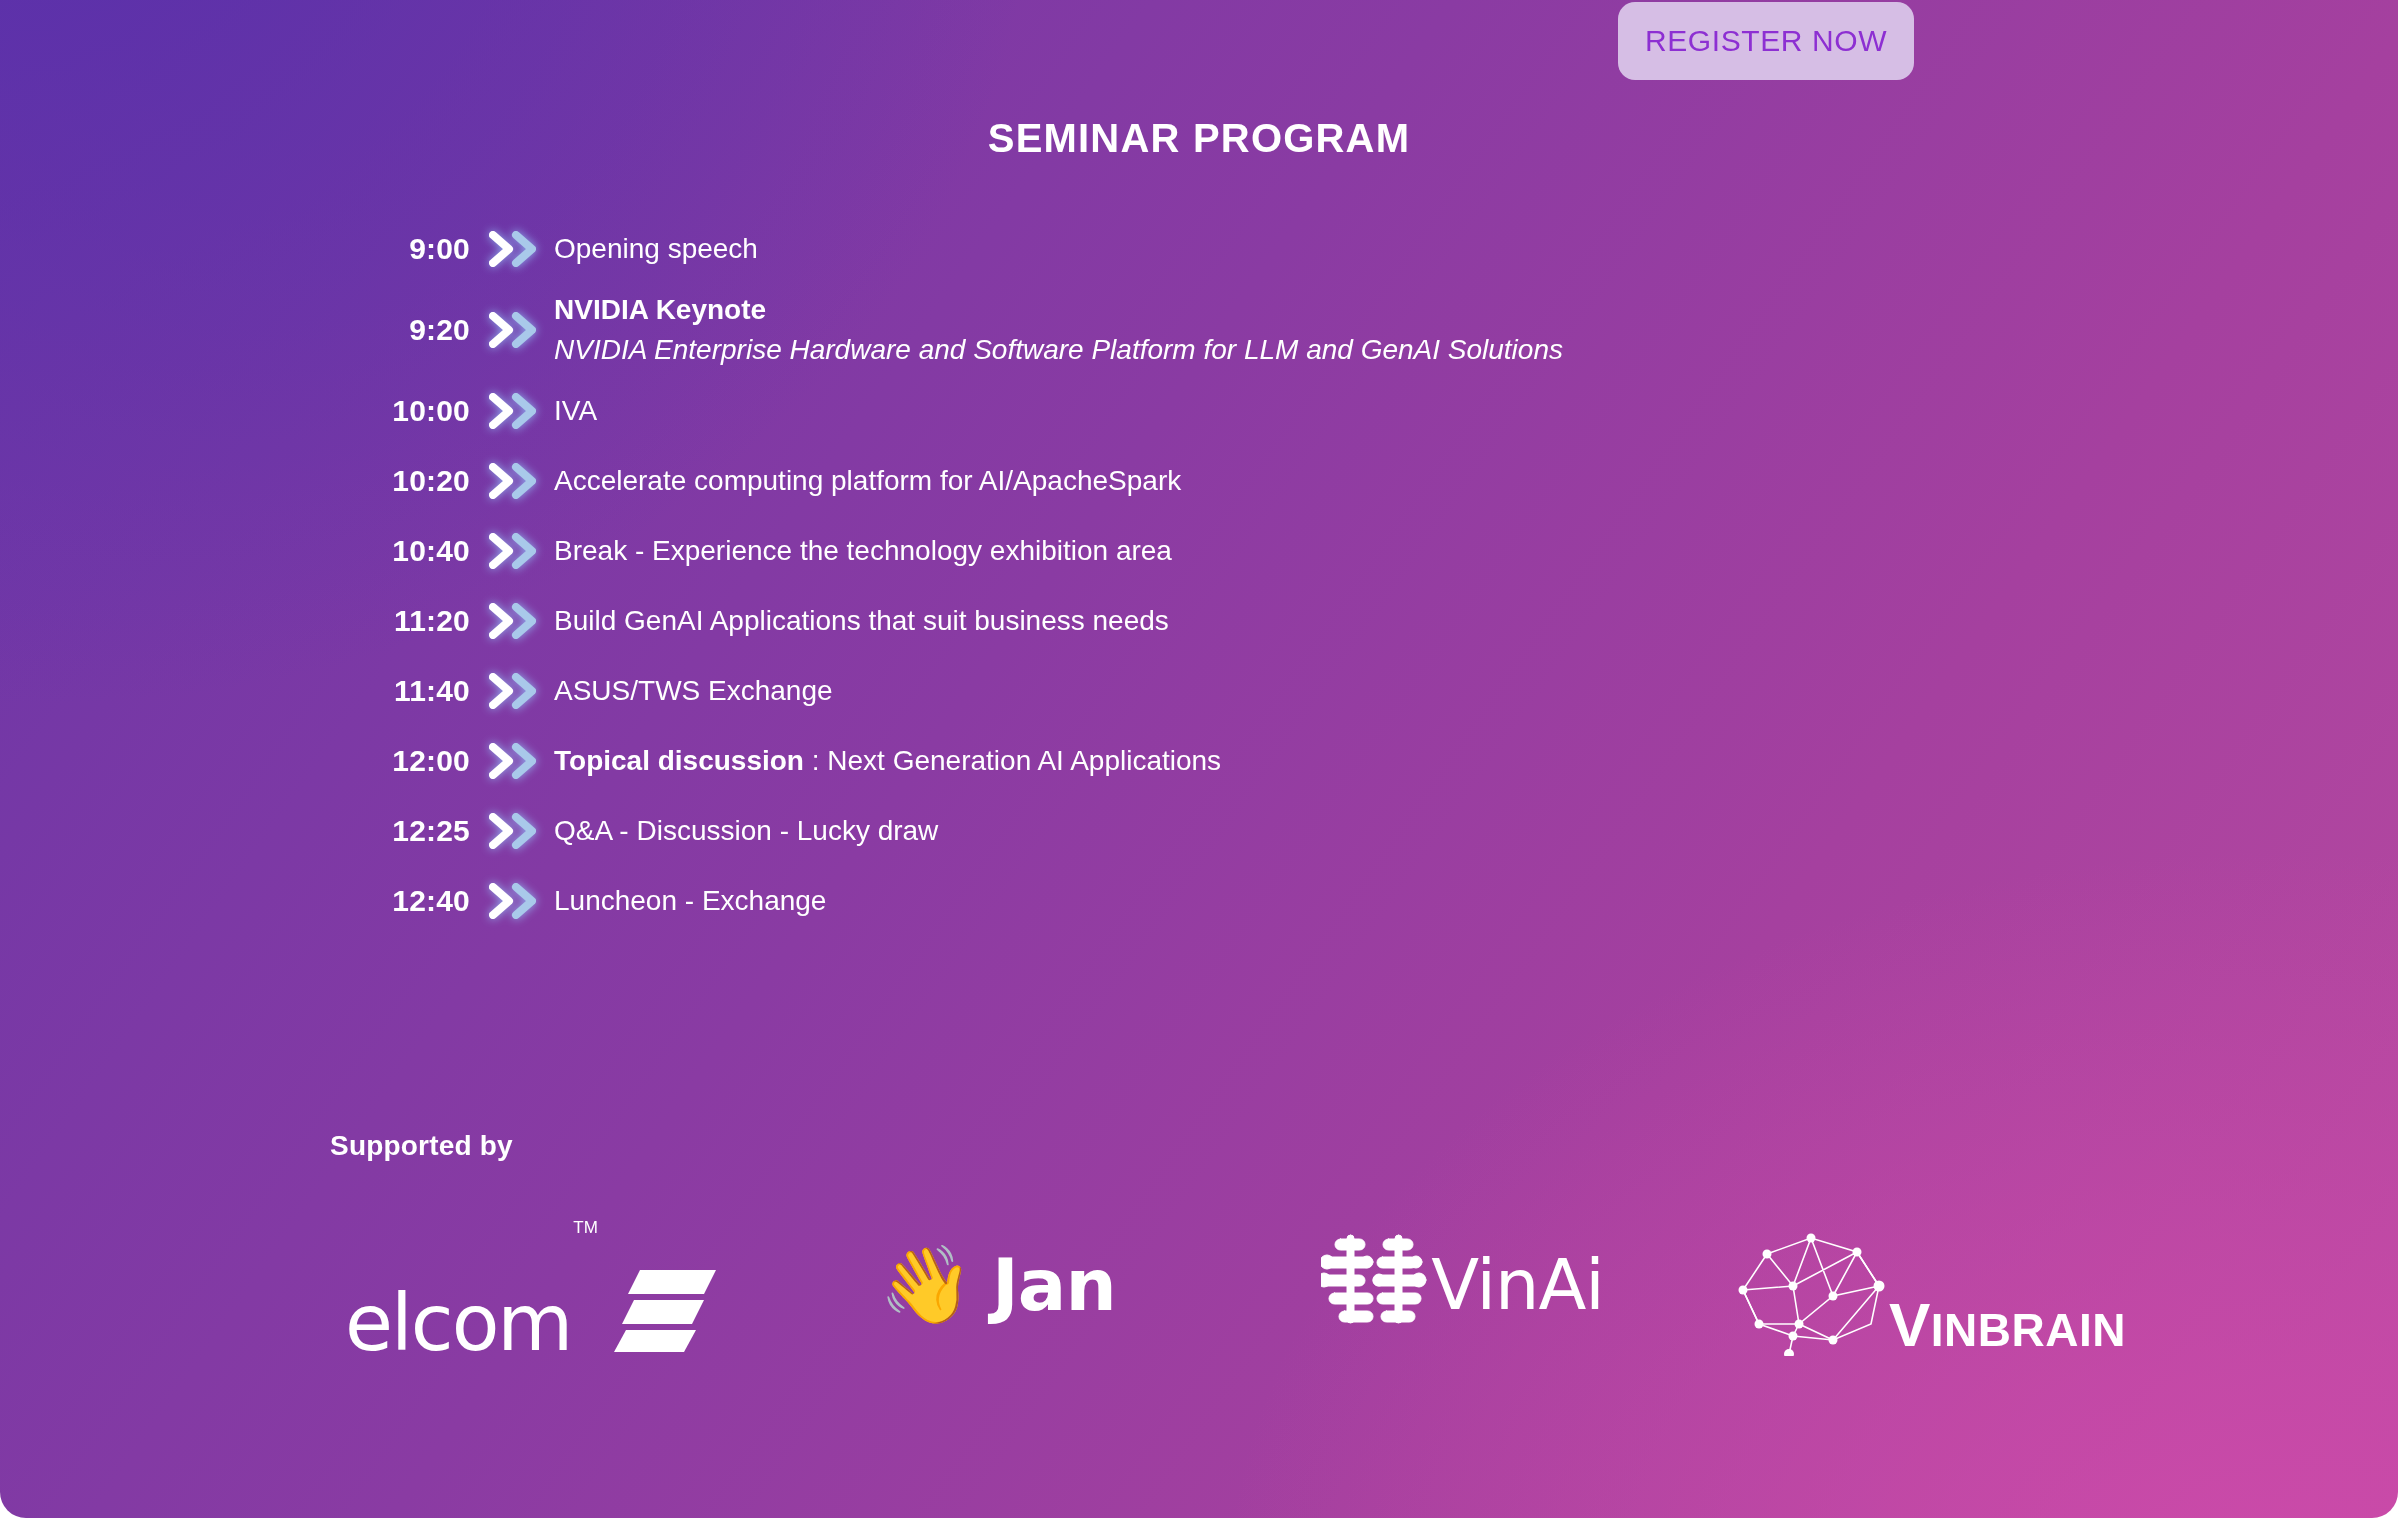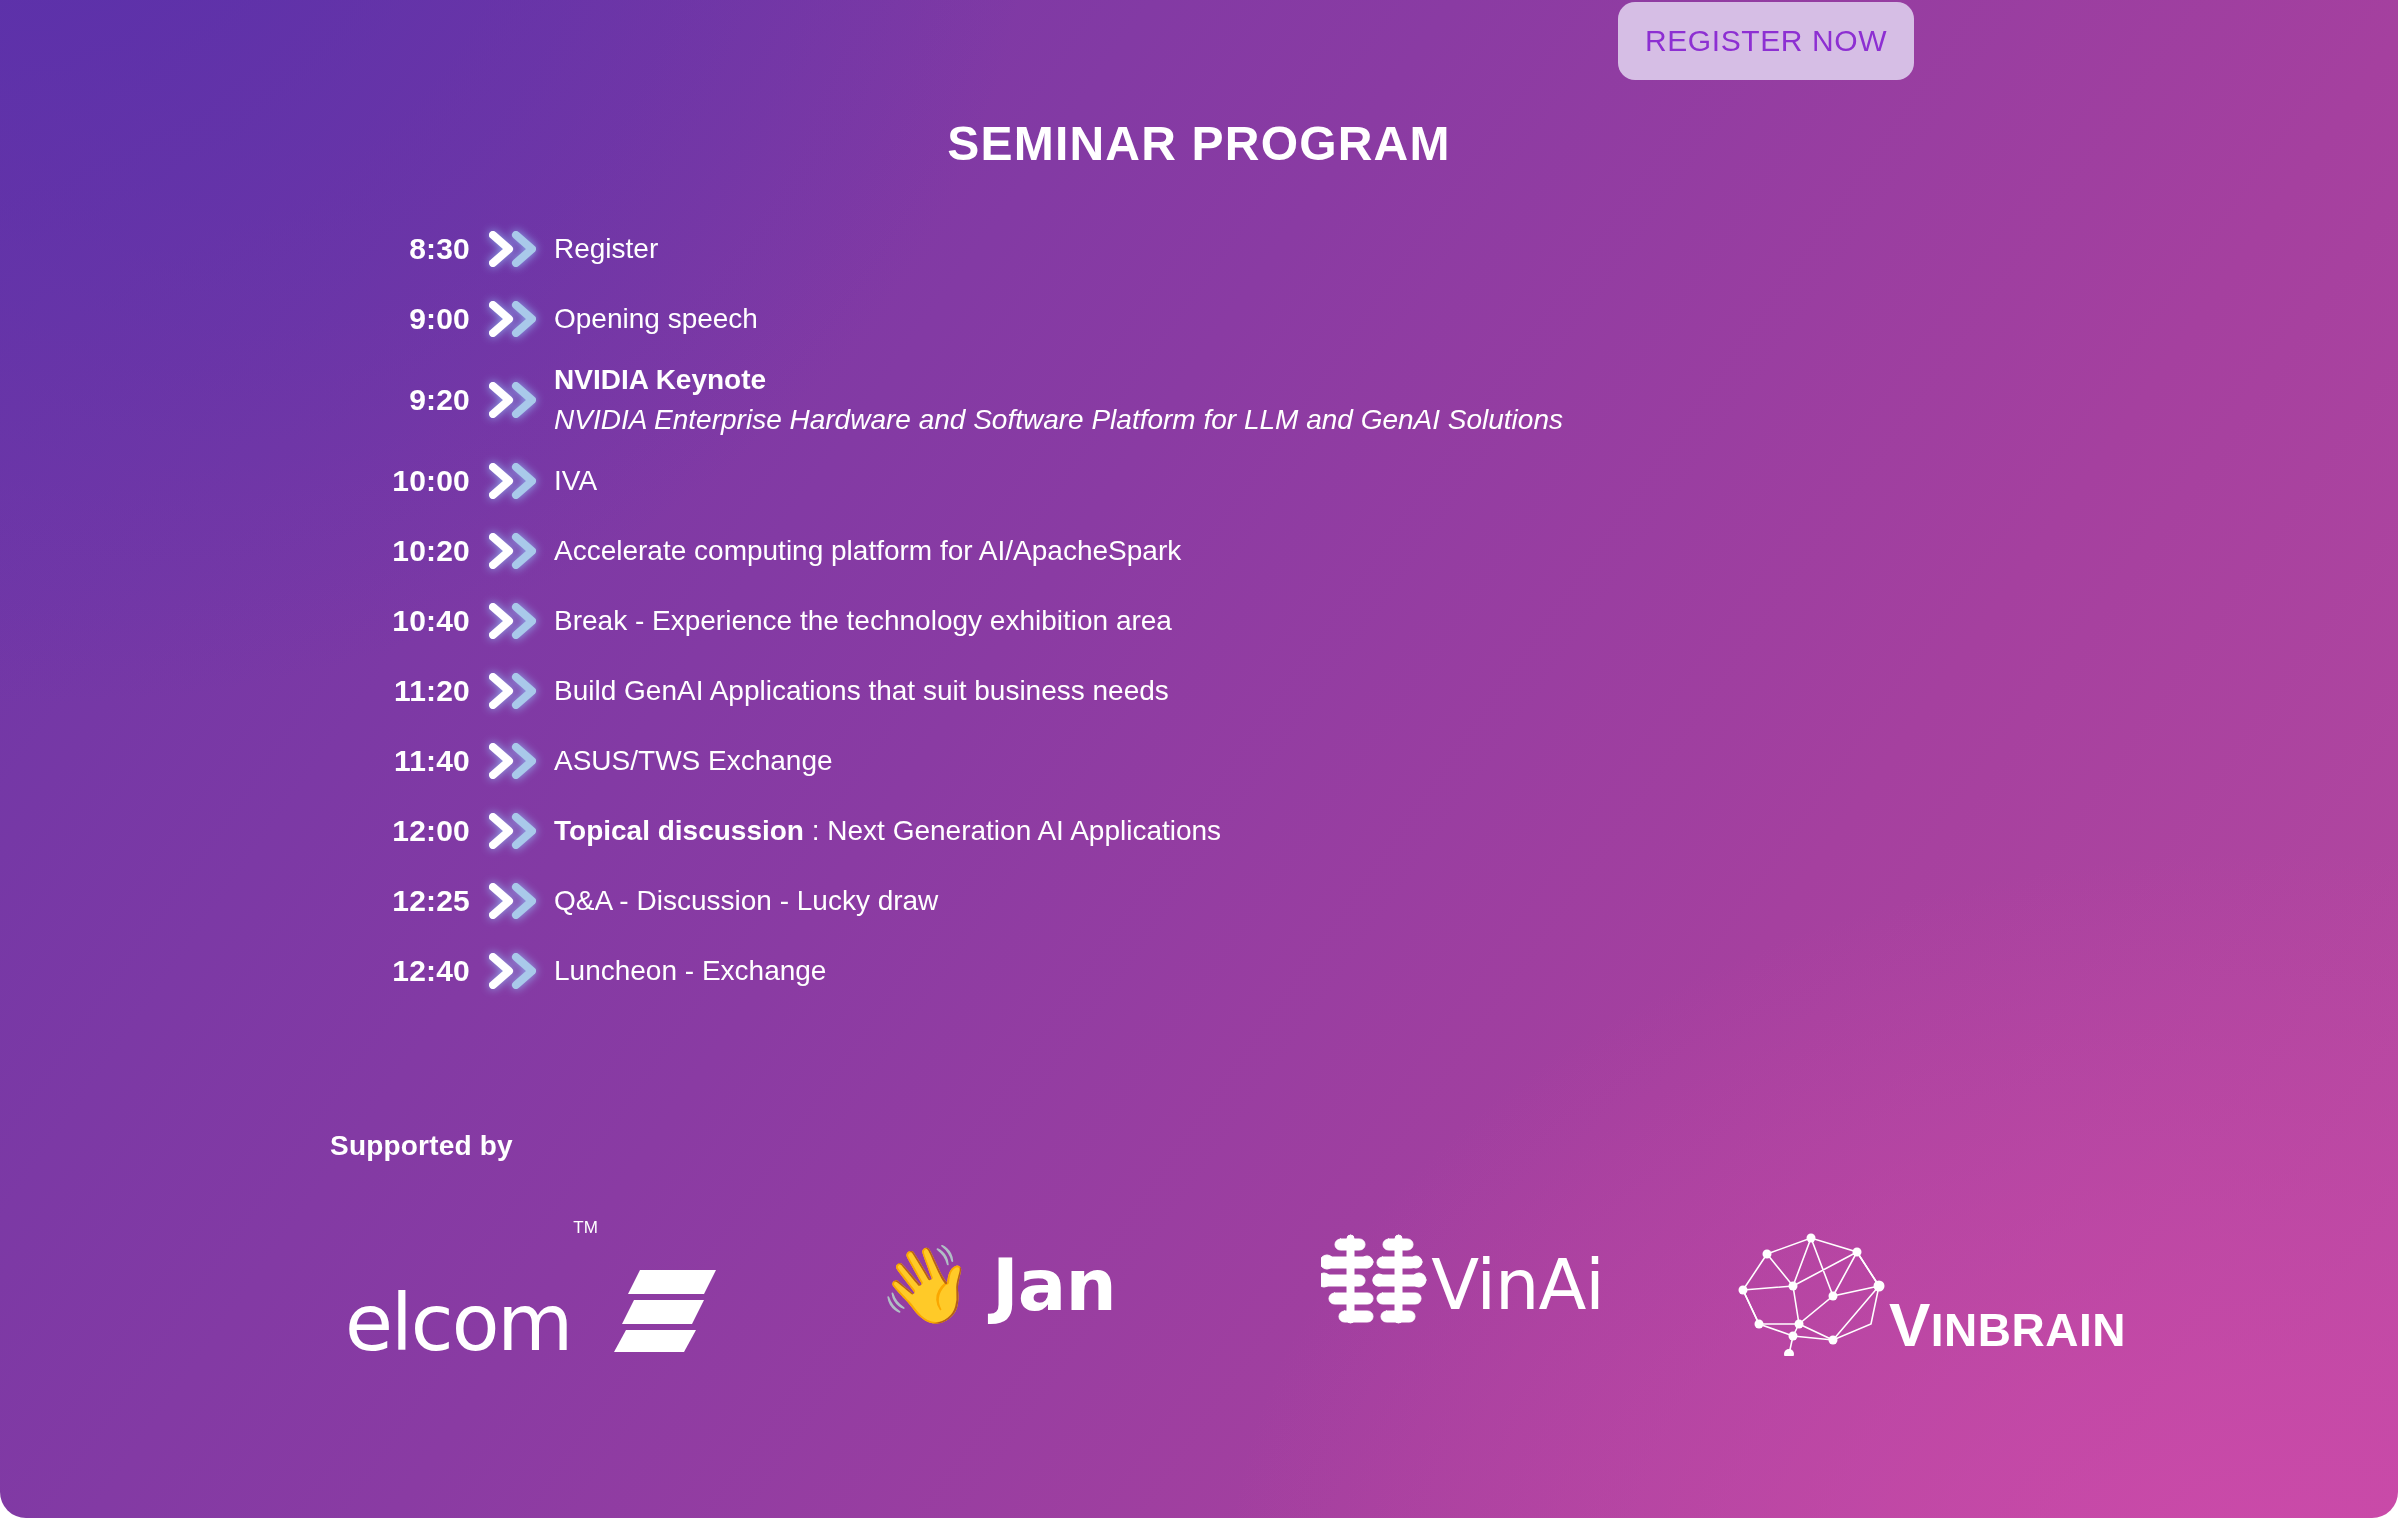--- a/index.html
+++ b/index.html
@@ -37,21 +37,21 @@
     cursor: pointer;
     display: flex; align-items: center; justify-content: center;
   }
 
   
   .title {
     position: absolute;
     top: 116px; left: 0; width: 2398px;
     text-align: center;
     color: #ffffff;
-    font-size: 48px;
+    font-size: 40px;
     font-weight: bold;
     letter-spacing: 1.2px;
   }
 
   
   .schedule {
     position: absolute;
     left: 330px; top: 214px;
     width: 1700px;
   }
@@ -168,30 +168,20 @@
 </head>
 <body>
 
 <div id="page">
 
   <button class="register-btn">REGISTER NOW</button>
 
   <div class="title">SEMINAR PROGRAM</div>
 
   <div class="schedule" id="schedule">
-      <div class="row">
-        <div class="time">8:30</div>
-        <div class="chev">
-          <svg width="50" height="36" viewBox="0 0 50 36">
-            <path d="M4,4 L20,18 L4,32" stroke="#ffffff" stroke-width="8" stroke-linecap="round" stroke-linejoin="round" fill="none"></path>
-            <path d="M27,4 L43,18 L27,32" stroke="#a9c9ea" stroke-width="8" stroke-linecap="round" stroke-linejoin="round" fill="none"></path>
-          </svg>
-        </div>
-        <div class="desc">Register</div>
-      </div>
       <div class="row">
         <div class="time">9:00</div>
         <div class="chev">
           <svg width="50" height="36" viewBox="0 0 50 36">
             <path d="M4,4 L20,18 L4,32" stroke="#ffffff" stroke-width="8" stroke-linecap="round" stroke-linejoin="round" fill="none"></path>
             <path d="M27,4 L43,18 L27,32" stroke="#a9c9ea" stroke-width="8" stroke-linecap="round" stroke-linejoin="round" fill="none"></path>
           </svg>
         </div>
         <div class="desc">Opening speech</div>
       </div>

